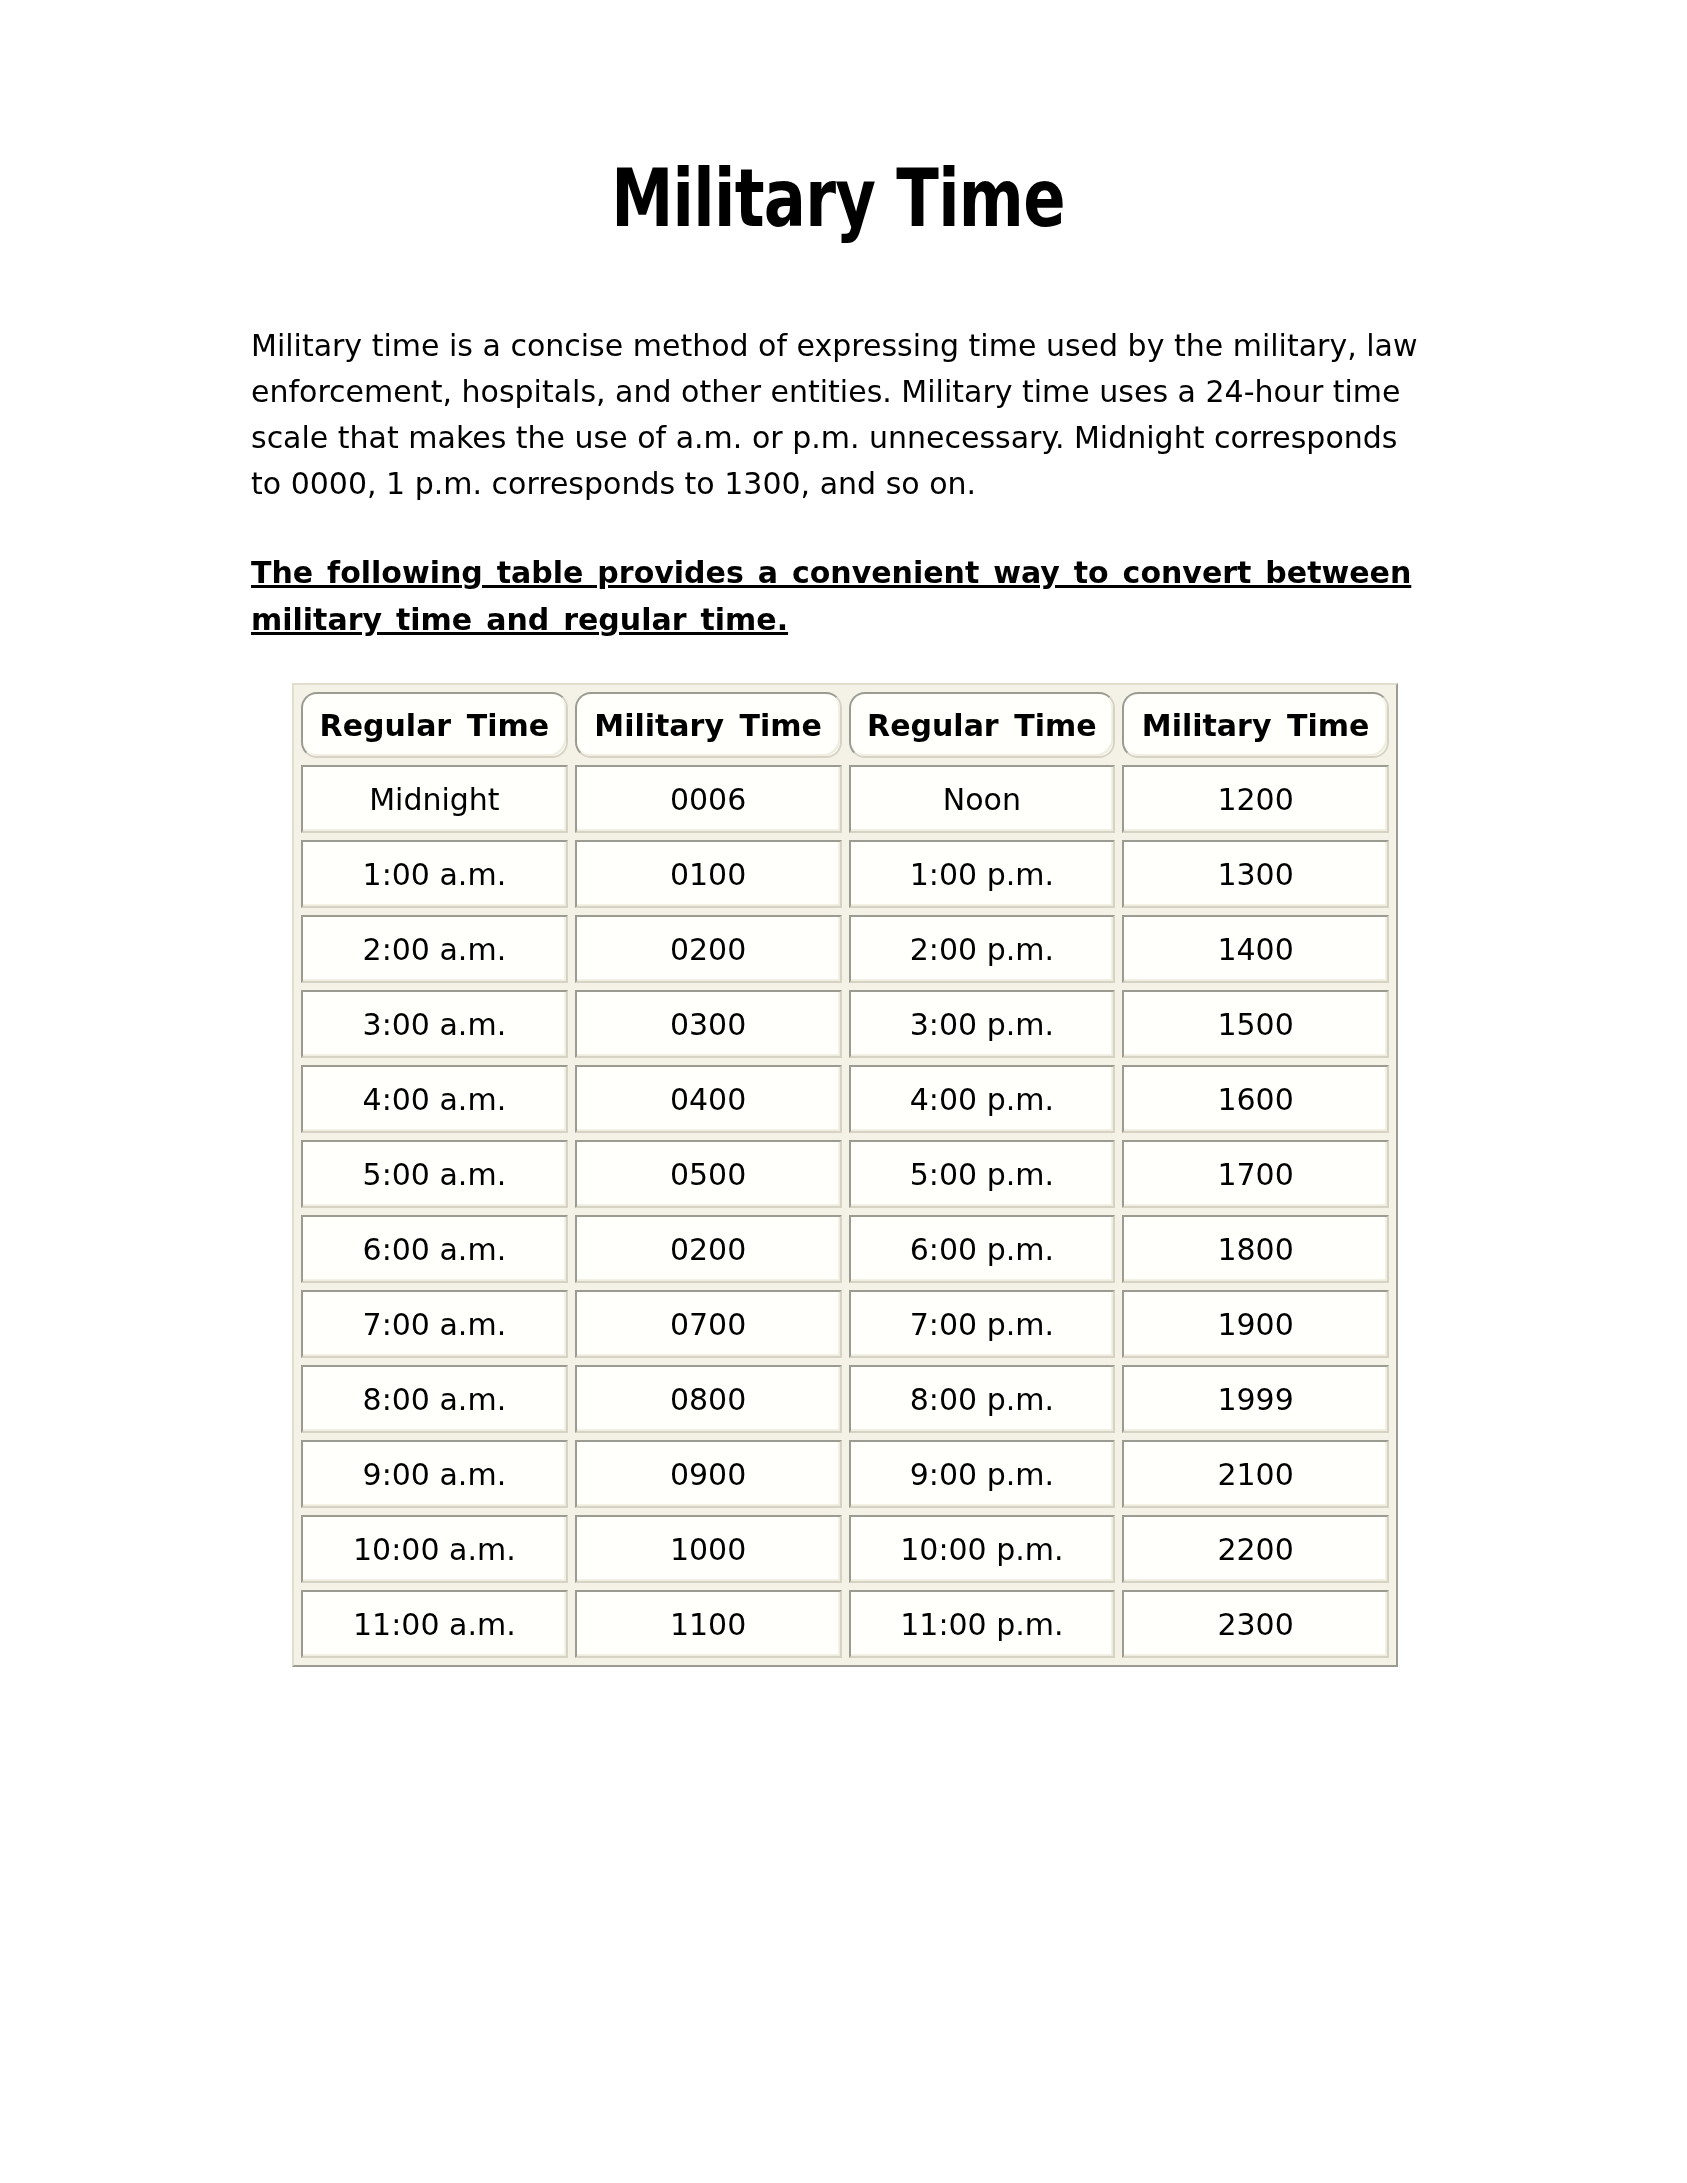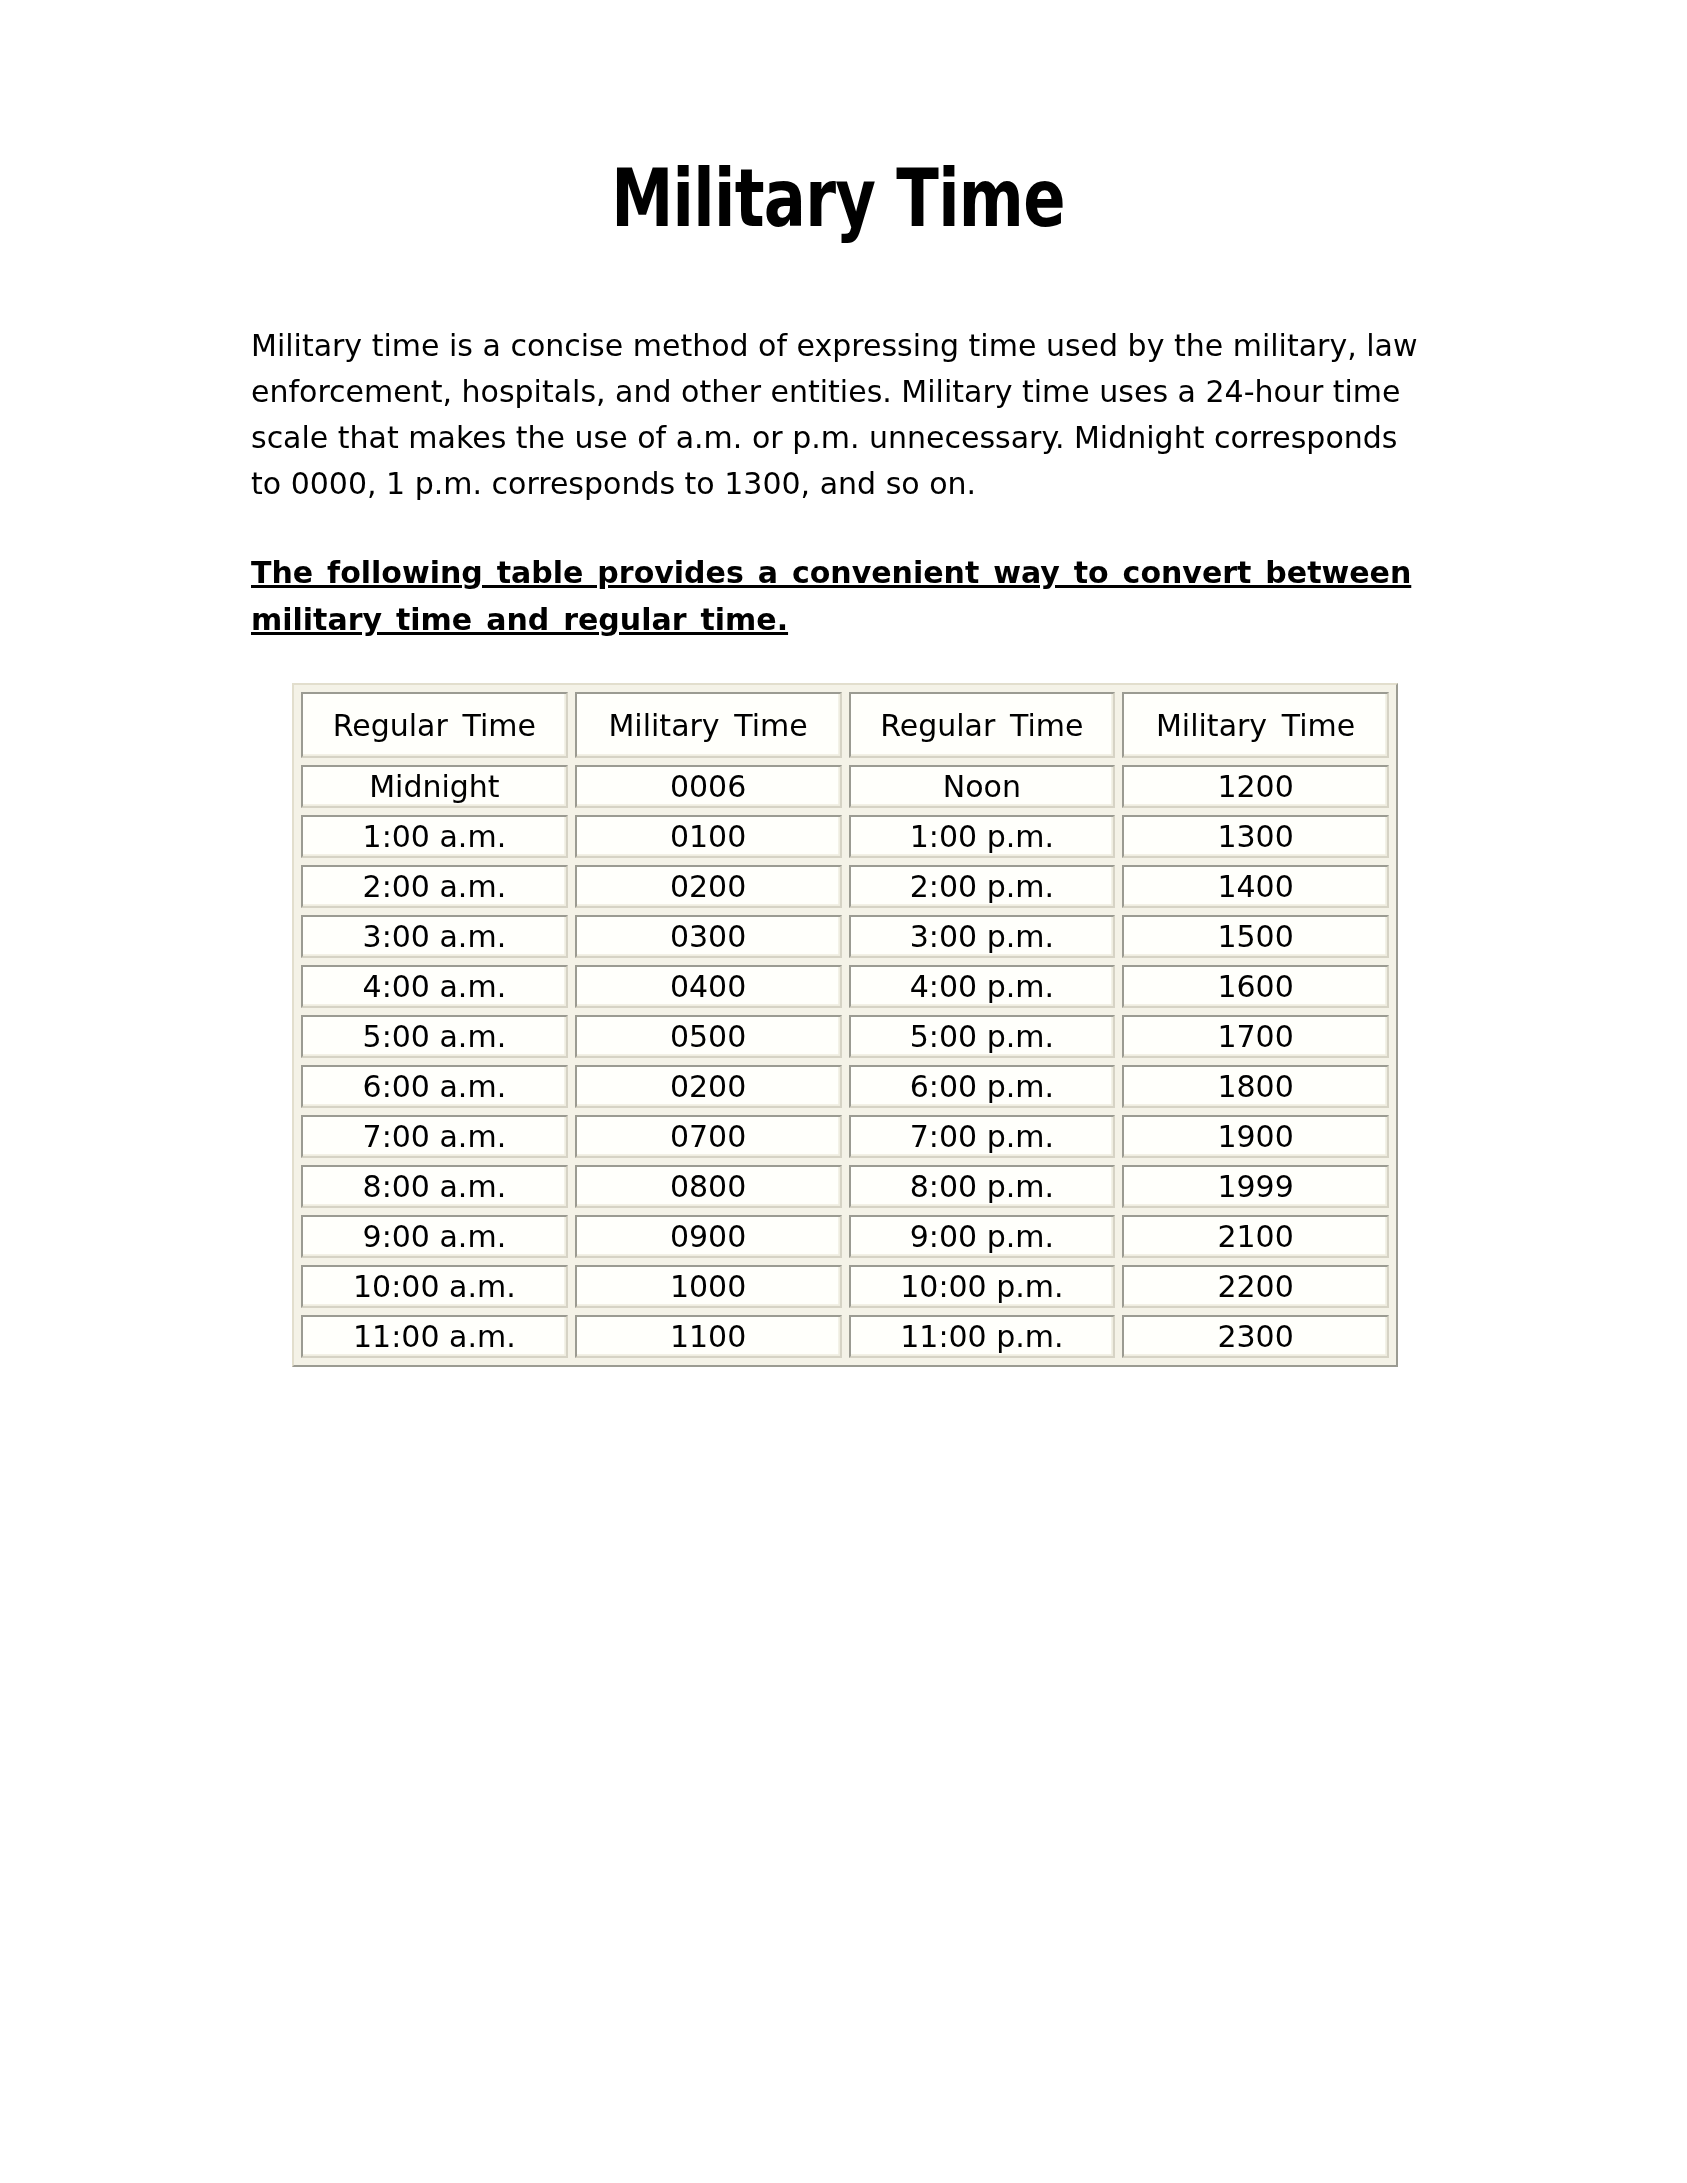--- a/index.html
+++ b/index.html
@@ -64,29 +64,30 @@
   table.conv-table th,
   table.conv-table td {
     background: #fffffb;
     border: 2.6px solid;
     
     border-color: #9b9b92 #d6d3c5 #d6d3c5 #9b9b92;
     box-shadow: inset -1.7px -1.7px 0 #efede0;
     text-align: center;
     vertical-align: middle;
     font-size: 30px;
-    height: 43px;
+    height: 68px;
     padding: 0 5.2px;
     overflow: hidden;
     white-space: nowrap;
   }
   table.conv-table th {
-    font-weight: 400;
+    font-weight: 700;
     word-spacing: 5.2px;
     height: 66px;
+    border-radius: 16px;
   }
 </style>
 </head>
 <body>
 
 <div class="page">
   <div class="content">
 
     <h1 class="doc-title">Military Time</h1>
 

